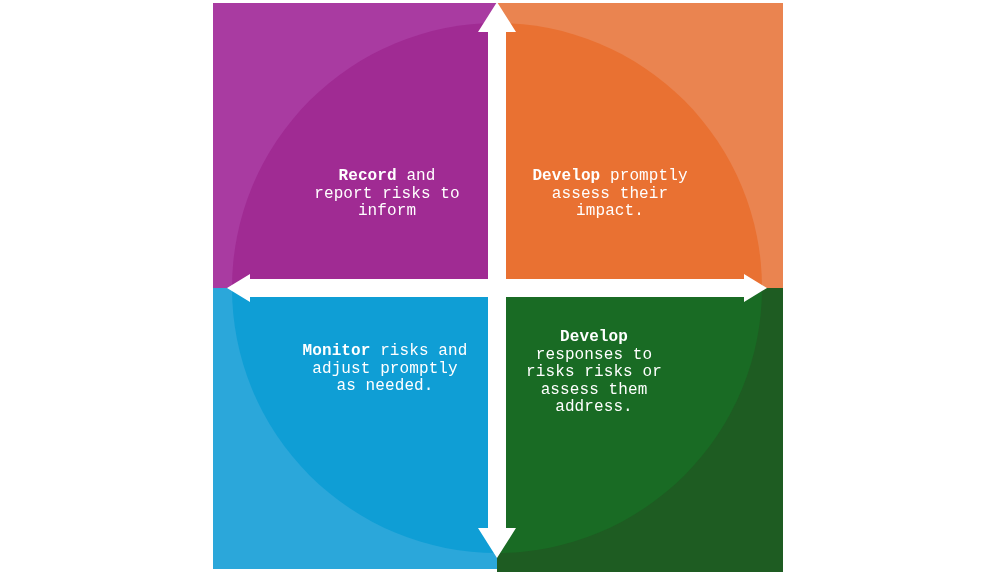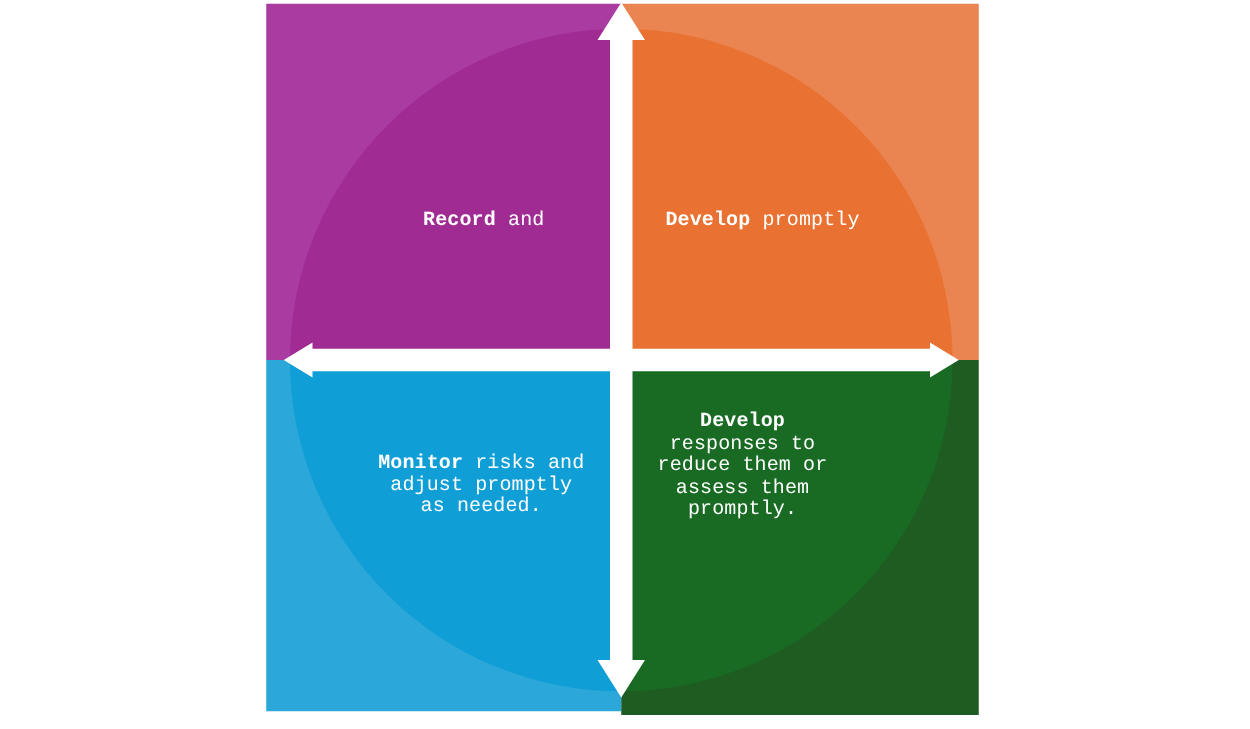--- a/index.html
+++ b/index.html
@@ -51,33 +51,37 @@
     </g>
 
     <g>
       <path d="M227,288 L250,274 L250,279 L744,279 L744,274 L767,288 L744,302 L744,297 L250,297 L250,302 Z" fill="#FFFFFF"></path>
       <path d="M497,2 L516,32 L506,32 L506,528 L516,528 L497,558 L478,528 L488,528 L488,32 L478,32 Z" fill="#FFFFFF"></path>
     </g>
   </svg>
 
   <div class="qtext" style="left:302px; top:168px; width:170px;">
     <div class="tline"><b>Record</b><span> and</span></div>
+    <div class="tline">report risks to</div>
+    <div class="tline">inform</div>
   </div>
 
   <div class="qtext" style="left:525px; top:168px; width:170px;">
     <div class="tline"><b>Develop</b><span> promptly</span></div>
+    <div class="tline">assess their</div>
+    <div class="tline">impact.</div>
   </div>
 
-  <div class="qtext" style="left:295px; top:362px; width:180px;">
+  <div class="qtext" style="left:295px; top:343px; width:180px;">
     <div class="tline"><b>Monitor</b><span> risks and</span></div>
     <div class="tline">adjust promptly</div>
     <div class="tline">as needed.</div>
   </div>
 
   <div class="qtext" style="left:509px; top:329px; width:170px;">
     <div class="tline"><b>Develop</b><span></span></div>
     <div class="tline">responses to</div>
-    <div class="tline">reduce them or</div>
+    <div class="tline">risks risks or</div>
     <div class="tline">assess them</div>
-    <div class="tline">promptly.</div>
+    <div class="tline">address.</div>
   </div>
 
 </div>
 
 </body></html>

